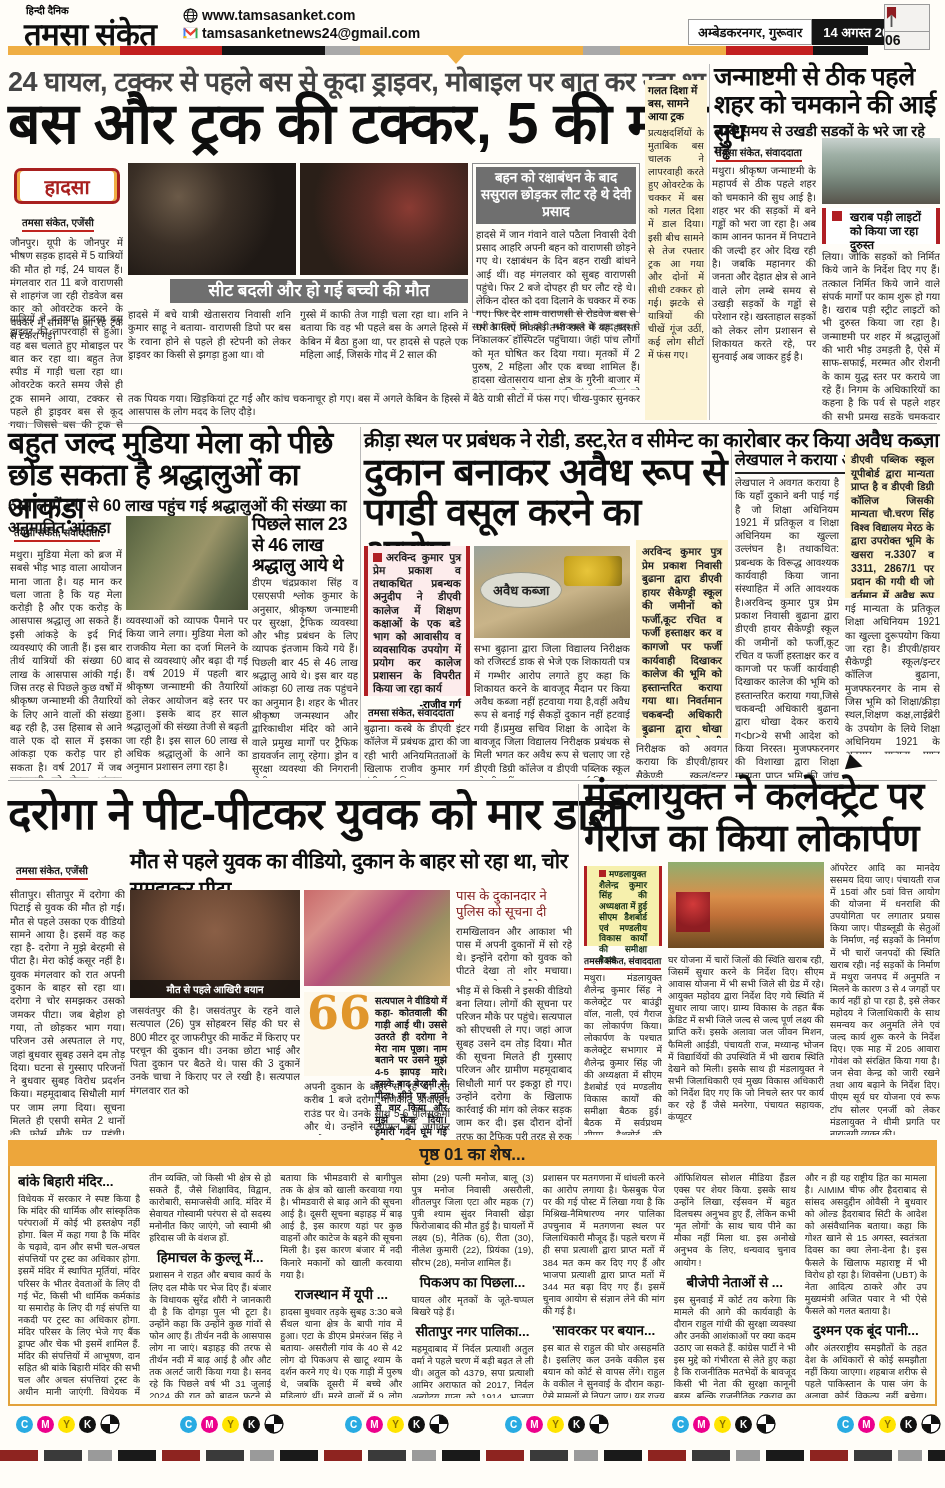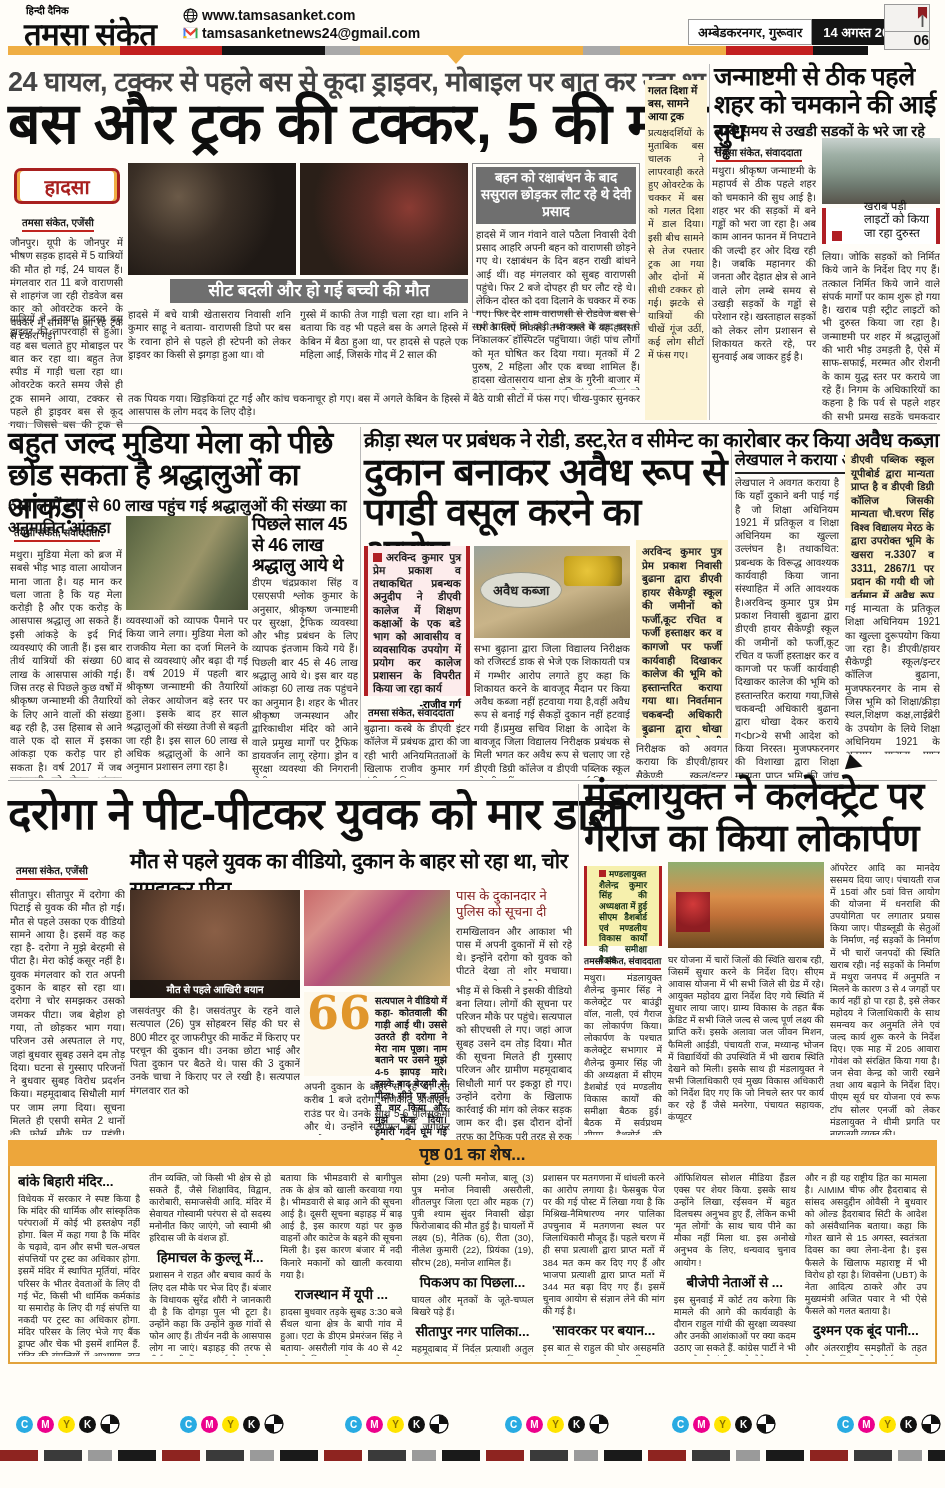--- a/index.html
+++ b/index.html
@@ -7,21 +7,21 @@
 body{font-family:"Liberation Sans","DejaVu Sans",sans-serif}
 .page{position:relative;width:945px;height:1488px;margin:0 auto;background:#fffdf8;overflow:hidden}
 .abs{position:absolute}
 .bt{font-size:10px;line-height:1.33;text-align:justify;color:#1d1d1d;overflow:hidden}
 .bt9{font-size:9.3px;line-height:1.3;text-align:justify;color:#1d1d1d;overflow:hidden}
 .hl{font-weight:800;color:#0e0e0e;letter-spacing:-.4px}
 .byline{font-size:10px;font-weight:700;color:#1a1a1a;border-bottom:2px solid #c0241f;display:inline-block;padding-bottom:1px}
 .graybar{background:#6f6f6f;color:#fff;font-weight:800;text-align:center}
 .photo{position:absolute;overflow:hidden}
 .capband{position:absolute;left:0;right:0;bottom:0;background:rgba(25,20,16,.82);color:#fff;text-align:center;font-size:10px;font-weight:700;padding:2px 0}
-.redcapbox{border-left:4px solid #b01f24;border-right:4px solid #b01f24;background:#fff;display:flex;align-items:flex-end;gap:22px;padding:3px 6px;font-weight:400;font-size:11.5px;color:#111}
+.redcapbox{border-left:4px solid #b01f24;border-right:4px solid #b01f24;background:#fff;display:flex;align-items:flex-start;gap:8px;padding:3px 6px;font-weight:700;font-size:11.5px;color:#111}
 .redsq{width:10px;height:10px;background:#b01f24;flex:0 0 auto}
 .ybox{background:#fdf2cc;padding:5px 6px;font-size:10.3px;font-weight:700;line-height:1.32;color:#222;text-align:justify;overflow:hidden}
 .vrule{position:absolute;width:1px;background:#b9b9b9}
 .hrule{position:absolute;height:1px;background:#a8a8a8}
 .colhead{font-size:13.5px;font-weight:800;color:#0d0d0d;text-align:center;margin:4px 0 3px}
 .circle{display:inline-flex;align-items:center;justify-content:center;width:17px;height:17px;border-radius:50%;font-size:10px;font-weight:800}
 .cmykgroup{position:absolute;display:flex;gap:4px;align-items:center}
 .quotebig{font-weight:800;color:#e0962c;font-size:46px;line-height:.8;font-family:"DejaVu Serif",serif}
 </style>
 </head>
@@ -53,21 +53,21 @@
     <span style="font-size:14px;font-weight:800;color:#111">tamsasanketnews24@gmail.com</span>
   </div>
 
   <div class="abs" style="left:447px;top:54px;width:0;height:0;border-left:9px solid transparent;border-right:9px solid transparent;border-top:10px solid #efae44"></div>
 
   <div class="abs" style="left:688px;top:19px;display:flex;align-items:stretch">
     <div style="background:#fff;border:1px solid #9a9a9a;padding:3px 9px;font-size:13px;font-weight:800;color:#111;display:flex;align-items:center">अम्बेडकरनगर, गुरूवार</div>
     <div style="background:#141414;color:#fff;padding:3px 11px;font-size:13px;font-weight:800;display:flex;align-items:center">14 अगस्त 2025</div>
   </div>
 
-  <div class="abs" style="left:884px;top:4px;width:46px;height:46px;background:#f3f2ef;border:1px solid #9a9a9a;text-align:right">
+  <div class="abs" style="left:884px;top:4px;width:46px;height:46px;background:#f3f2ef;border:1px solid #9a9a9a;text-align:left">
     <svg width="13" height="20" viewBox="0 0 14 22" style="margin-top:2px">
         <path d="M2 0 h10 v13 l-5 -4.5 L2 13 Z" fill="#8e1d22"></path>
         <rect x="6" y="9" width="2" height="13" fill="#555"></rect>
       </svg>
     <div style="font-size:14px;font-weight:800;color:#111;border-top:1px solid #9a9a9a">06</div>
   </div>
 
   <div class="abs" style="left:8px;top:46px;width:860px;height:9px;background:linear-gradient(90deg,#efae44 0 112px,#c3201f 112px 214px,#141414 214px 317px,#a9a9a9 317px 352px,#efae44 352px 575px,#a9a9a9 575px 612px,#efae44 612px 718px,#c3201f 718px 805px,#141414 805px 860px)"></div>
 
   <div class="abs hl" style="left:8px;top:62px;width:698px;font-size:27px;color:#454545;white-space:nowrap">24 घायल, टक्कर से पहले बस से कूदा ड्राइवर, मोबाइल पर बात कर रहा था</div>
@@ -113,21 +113,21 @@
   <div class="abs bt" style="left:822px;top:250px;width:118px;height:170px">लिया। जोकि सड़कों को निर्मित किये जाने के निर्देश दिए गए हैं। तत्काल निर्मित किये जाने वाले संपर्क मार्गों पर काम शुरू हो गया है। खराब पड़ी स्ट्रीट लाइटों को भी दुरुस्त किया जा रहा है। जन्माष्टमी पर शहर में श्रद्धालुओं की भारी भीड़ उमड़ती है, ऐसे में साफ-सफाई, मरम्मत और रोशनी के काम युद्ध स्तर पर कराये जा रहे हैं। निगम के अधिकारियों का कहना है कि पर्व से पहले शहर की सभी प्रमुख सड़कें चमकदार दिखेंगी।</div>
 
   <div class="hrule" style="left:8px;top:423px;width:929px"></div>
 
   <div class="abs hl" style="left:8px;top:427px;width:350px;font-size:30px;line-height:1.08">बहुत जल्द मुडिया मेला को पीछे छोड सकता है श्रद्धालुओं का आंकड़ा</div>
   <div class="abs" style="left:8px;top:494px;width:350px;font-size:16px;font-weight:800;color:#111">6 साल में 20 से 60 लाख पहुंच गई श्रद्धालुओं की संख्या का अनुमानित आंकड़ा</div>
   <div class="abs" style="left:14px;top:522px"><span class="byline">तमसा संकेत, संवाददाता</span></div>
   <div class="abs bt" style="left:10px;top:548px;width:112px;height:230px">मथुरा। मुडिया मेला को ब्रज में सबसे भीड़ भाड़ वाला आयोजन माना जाता है। यह मान कर चला जाता है कि यह मेला करोड़ी है और एक करोड़ के आसपास श्रद्धालु आ सकते हैं। इसी आंकड़े के इर्द गिर्द व्यवस्थाएं की जाती हैं। इस बार तीर्थ यात्रियों की संख्या 60 लाख के आसपास आंकी गई। जिस तरह से पिछले कुछ वर्षों में श्रीकृष्ण जन्माष्टमी की तैयारियों के लिए आने वालों की संख्या बढ़ रही है, उस हिसाब से आने वाले एक दो साल में इसका आंकड़ा एक करोड़ पार हो सकता है। वर्ष 2017 में जब जन्माष्टमी को लेकर आंकड़ा सामने आया था तब यह संख्या 20 लाख के आसपास थी।</div>
   <div class="photo" style="left:126px;top:516px;width:122px;height:94px;background:linear-gradient(120deg,#55603f 0,#7c8257 30%,#9a9468 55%,#5d6647 80%,#474f36 100%)"></div>
   <div class="abs bt" style="left:126px;top:614px;width:122px;height:164px">व्यवस्थाओं को व्यापक पैमाने पर किया जाने लगा। मुडिया मेला को राजकीय मेला का दर्जा मिलने के बाद से व्यवस्थाएं और बढ़ा दी गई हैं। वर्ष 2019 में पहली बार श्रीकृष्ण जन्माष्टमी की तैयारियों को लेकर आयोजन बड़े स्तर पर हुआ। इसके बाद हर साल श्रद्धालुओं की संख्या तेजी से बढ़ती जा रही है। इस साल 60 लाख से अधिक श्रद्धालुओं के आने का अनुमान प्रशासन लगा रहा है।</div>
-  <div class="abs hl" style="left:252px;top:514px;width:106px;font-size:18px;line-height:1.15">पिछले साल 45 से 46 लाख श्रद्धालु आये थे</div>
+  <div class="abs hl" style="left:252px;top:514px;width:106px;font-size:18px;line-height:1.15">पिछले साल 23 से 46 लाख श्रद्धालु आये थे</div>
   <div class="abs bt" style="left:252px;top:576px;width:106px;height:202px">डीएम चंद्रप्रकाश सिंह व एसएसपी श्लोक कुमार के अनुसार, श्रीकृष्ण जन्माष्टमी पर सुरक्षा, ट्रैफिक व्यवस्था और भीड़ प्रबंधन के लिए व्यापक इंतजाम किये गये हैं। पिछली बार 45 से 46 लाख श्रद्धालु आये थे। इस बार यह आंकड़ा 60 लाख तक पहुंचने का अनुमान है। शहर के भीतर श्रीकृष्ण जन्मस्थान और द्वारिकाधीश मंदिर को आने वाले प्रमुख मार्गों पर ट्रैफिक डायवर्जन लागू रहेगा। ड्रोन व सुरक्षा व्यवस्था की निगरानी होगी।</div>
 
   <div class="vrule" style="left:360px;top:427px;height:351px"></div>
   <div class="abs hl" style="left:364px;top:426px;width:498px;font-size:20px;white-space:nowrap">क्रीड़ा स्थल पर प्रबंधक ने रोडी, डस्ट,रेत व सीमेन्ट का कारोबार कर किया अवैध कब्ज़ा</div>
   <div class="abs hl" style="left:364px;top:452px;width:364px;font-size:38px;line-height:1.06">दुकान बनाकर अवैध रूप से पगडी वसूल करने का आरोप</div>
 
   <div class="abs" style="left:364px;top:546px;width:106px;height:150px;background:#fdecec;border-left:4px solid #b01f24;border-right:4px solid #b01f24;padding:5px 5px">
     <span class="redsq" style="float:left;margin:2px 4px 0 0;width:9px;height:9px"></span>
     <div style="font-size:10.6px;font-weight:700;line-height:1.24;text-align:justify;color:#1b1b1b">अरविन्द कुमार पुत्र प्रेम प्रकाश व तथाकथित प्रबन्धक अनुदीप ने डीएवी कालेज में शिक्षण कक्षाओं के एक बडे भाग को आवासीय व व्यवसायिक उपयोग में प्रयोग कर कालेज प्रशासन के विपरीत किया जा रहा कार्य</div>
     <div style="font-size:10.5px;font-weight:800;text-align:right;margin-top:2px">-राजीव गर्ग</div>
@@ -190,21 +190,21 @@
 
   <div class="photo" style="left:668px;top:862px;width:156px;height:86px;background:linear-gradient(180deg,#8fae6f 0,#d88f4a 40%,#c07038 62%,#8a5a2a 85%,#6e4a22 100%)">
     <div style="position:absolute;left:8px;top:30px;width:34px;height:40px;background:radial-gradient(circle at 50% 30%,#d23a3a 0,#8e1d22 70%)"></div>
   </div>
   <div class="abs bt9" style="left:668px;top:954px;width:156px;height:181px">घर योजना में चारों जिलों की स्थिति खराब रही, जिसमें सुधार करने के निर्देश दिए। सीएम आवास योजना में भी सभी जिले सी ग्रेड में रहे। आयुक्त महोदय द्वारा निर्देश दिए गये स्थिति में सुधार लाया जाए। ग्राम्य विकास के तहत बैंक क्रेडिट में सभी जिले जल्द से जल्द पूर्ण लक्ष्य की प्राप्ति करें। इसके अलावा जल जीवन मिशन, फैमिली आईडी, पंचायती राज, मध्यान्ह भोजन में विद्यार्थियों की उपस्थिति में भी खराब स्थिति देखने को मिली। इसके साथ ही मंडलायुक्त ने सभी जिलाधिकारी एवं मुख्य विकास अधिकारी को निर्देश दिए गए कि जो निचले स्तर पर कार्य कर रहे हैं जैसे मनरेगा, पंचायत सहायक, कंप्यूटर</div>
   <div class="abs bt9" style="left:830px;top:862px;width:110px;height:273px">ऑपरेटर आदि का मानदेय ससमय दिया जाए। पंचायती राज में 15वां और 5वां वित्त आयोग की योजना में धनराशि की उपयोगिता पर लगातार प्रयास किया जाए। पीडब्लूडी के सेतुओं के निर्माण, नई सड़कों के निर्माण में भी चारों जनपदों की स्थिति खराब रही। नई सड़कों के निर्माण में मथुरा जनपद में अनुमति न मिलने के कारण 3 से 4 जगहों पर कार्य नहीं हो पा रहा है, इसे लेकर महोदय ने जिलाधिकारी के साथ समन्वय कर अनुमति लेने एवं जल्द कार्य शुरू करने के निर्देश दिए। एक माह में 205 आवारा गोवंश को संरक्षित किया गया है। जन सेवा केन्द्र को जारी रखने तथा आय बढ़ाने के निर्देश दिए। पीएम सूर्य घर योजना एवं रूफ टॉप सोलर एनर्जी को लेकर मंडलायुक्त ने धीमी प्रगति पर नाराजगी व्यक्त की।</div>
 
   <div class="abs" style="left:8px;top:1140px;width:929px;height:26px;background:#eda63b;display:flex;align-items:center;justify-content:center">
     <span style="font-size:17px;font-weight:800;color:#1d1d1d">पृष्ठ 01 का शेष...</span>
   </div>
-  <div class="abs" style="left:8px;top:1166px;width:929px;height:198px;border:2px solid #e2a23b;border-top:none;background:#fffef6;padding:6px 8px;display:flex;gap:9px">
+  <div class="abs" style="left:8px;top:1166px;width:929px;height:240px;border:2px solid #e2a23b;border-top:none;background:#fffef6;padding:6px 8px;display:flex;gap:9px">
     <div style="flex:1;overflow:hidden">
       <div class="colhead" style="text-align:left;margin-top:0">बांके बिहारी मंदिर...</div>
       <div class="bt9">विधेयक में सरकार ने स्पष्ट किया है कि मंदिर की धार्मिक और सांस्कृतिक परंपराओं में कोई भी हस्तक्षेप नहीं होगा. बिल में कहा गया है कि मंदिर के चढ़ावे, दान और सभी चल-अचल संपत्तियों पर ट्रस्ट का अधिकार होगा. इसमें मंदिर में स्थापित मूर्तियां, मंदिर परिसर के भीतर देवताओं के लिए दी गई भेंट, किसी भी धार्मिक कर्मकांड या समारोह के लिए दी गई संपत्ति या नकदी पर ट्रस्ट का अधिकार होगा. मंदिर परिसर के लिए भेजे गए बैंक ड्राफ्ट और चेक भी इसमें शामिल हैं. मंदिर की संपत्तियों में आभूषण, दान सहित श्री बांके बिहारी मंदिर की सभी चल और अचल संपत्तियां ट्रस्ट के अधीन मानी जाएंगी. विधेयक में सरकार की तरफ से नियुक्त ट्रस्टियों के एक बोर्ड के गठन का प्रावधान है, जिसमें 11 नामित और सात पदेन सदस्य शामिल होंगे. साथ ही मनोनीत सदस्यों में वैष्णव परम्पराओं या पीठों से संबंधित तीन प्रतिष्ठित व्यक्ति, सनातन धर्म की अन्य परम्पराओं से संबंधित तीन प्रतिष्ठित व्यक्ति शामिल हो सकते हैं. इसके अलावा सनातन धर्म की किसी भी शाखा या संप्रदाय से संबंधित</div>
     </div>
     <div style="flex:1;overflow:hidden">
       <div class="bt9">तीन व्यक्ति, जो किसी भी क्षेत्र से हो सकते हैं, जैसे शिक्षाविद, विद्वान, कारोबारी, समाजसेवी आदि. मंदिर में सेवायत गोस्वामी परंपरा से दो सदस्य मनोनीत किए जाएंगे, जो स्वामी श्री हरिदास जी के वंशज हों.</div>
       <div class="colhead">हिमाचल के कुल्लू में...</div>
       <div class="bt9">प्रशासन ने राहत और बचाव कार्य के लिए दल मौके पर भेज दिए हैं। बंजार के विधायक सुरेंद्र शौरी ने जानकारी दी है कि दोगड़ा पुल भी टूटा है। उन्होंने कहा कि उन्होंने कुछ गांवों से फोन आए हैं। तीर्थन नदी के आसपास लोग ना जाएं। बड़ाहड़ की तरफ से तीर्थन नदी में बाढ़ आई है और औट तक अलर्ट जारी किया गया है। सनद रहे कि पिछले वर्ष भी 31 जुलाई 2024 की रात को बादल फटने से वागीपुल और समेज क्षेत्र में भारी जानमाल का नुकसान हुआ था। लोग अभी उस त्रासदी से पूरी तरह उबर भी नहीं पाए थे कि कुदरत फिर एक बार रौद्र रूप दिखाने लगी है। वागीपुल हादसे में नौ लोग बह गए थे, जिनमें तीन के शव मिले जबकि छह आज भी लापता हैं। उपायुक्त कुल्लू तोरुल एस रवीश ने</div>
     </div>
     <div style="flex:1;overflow:hidden">

